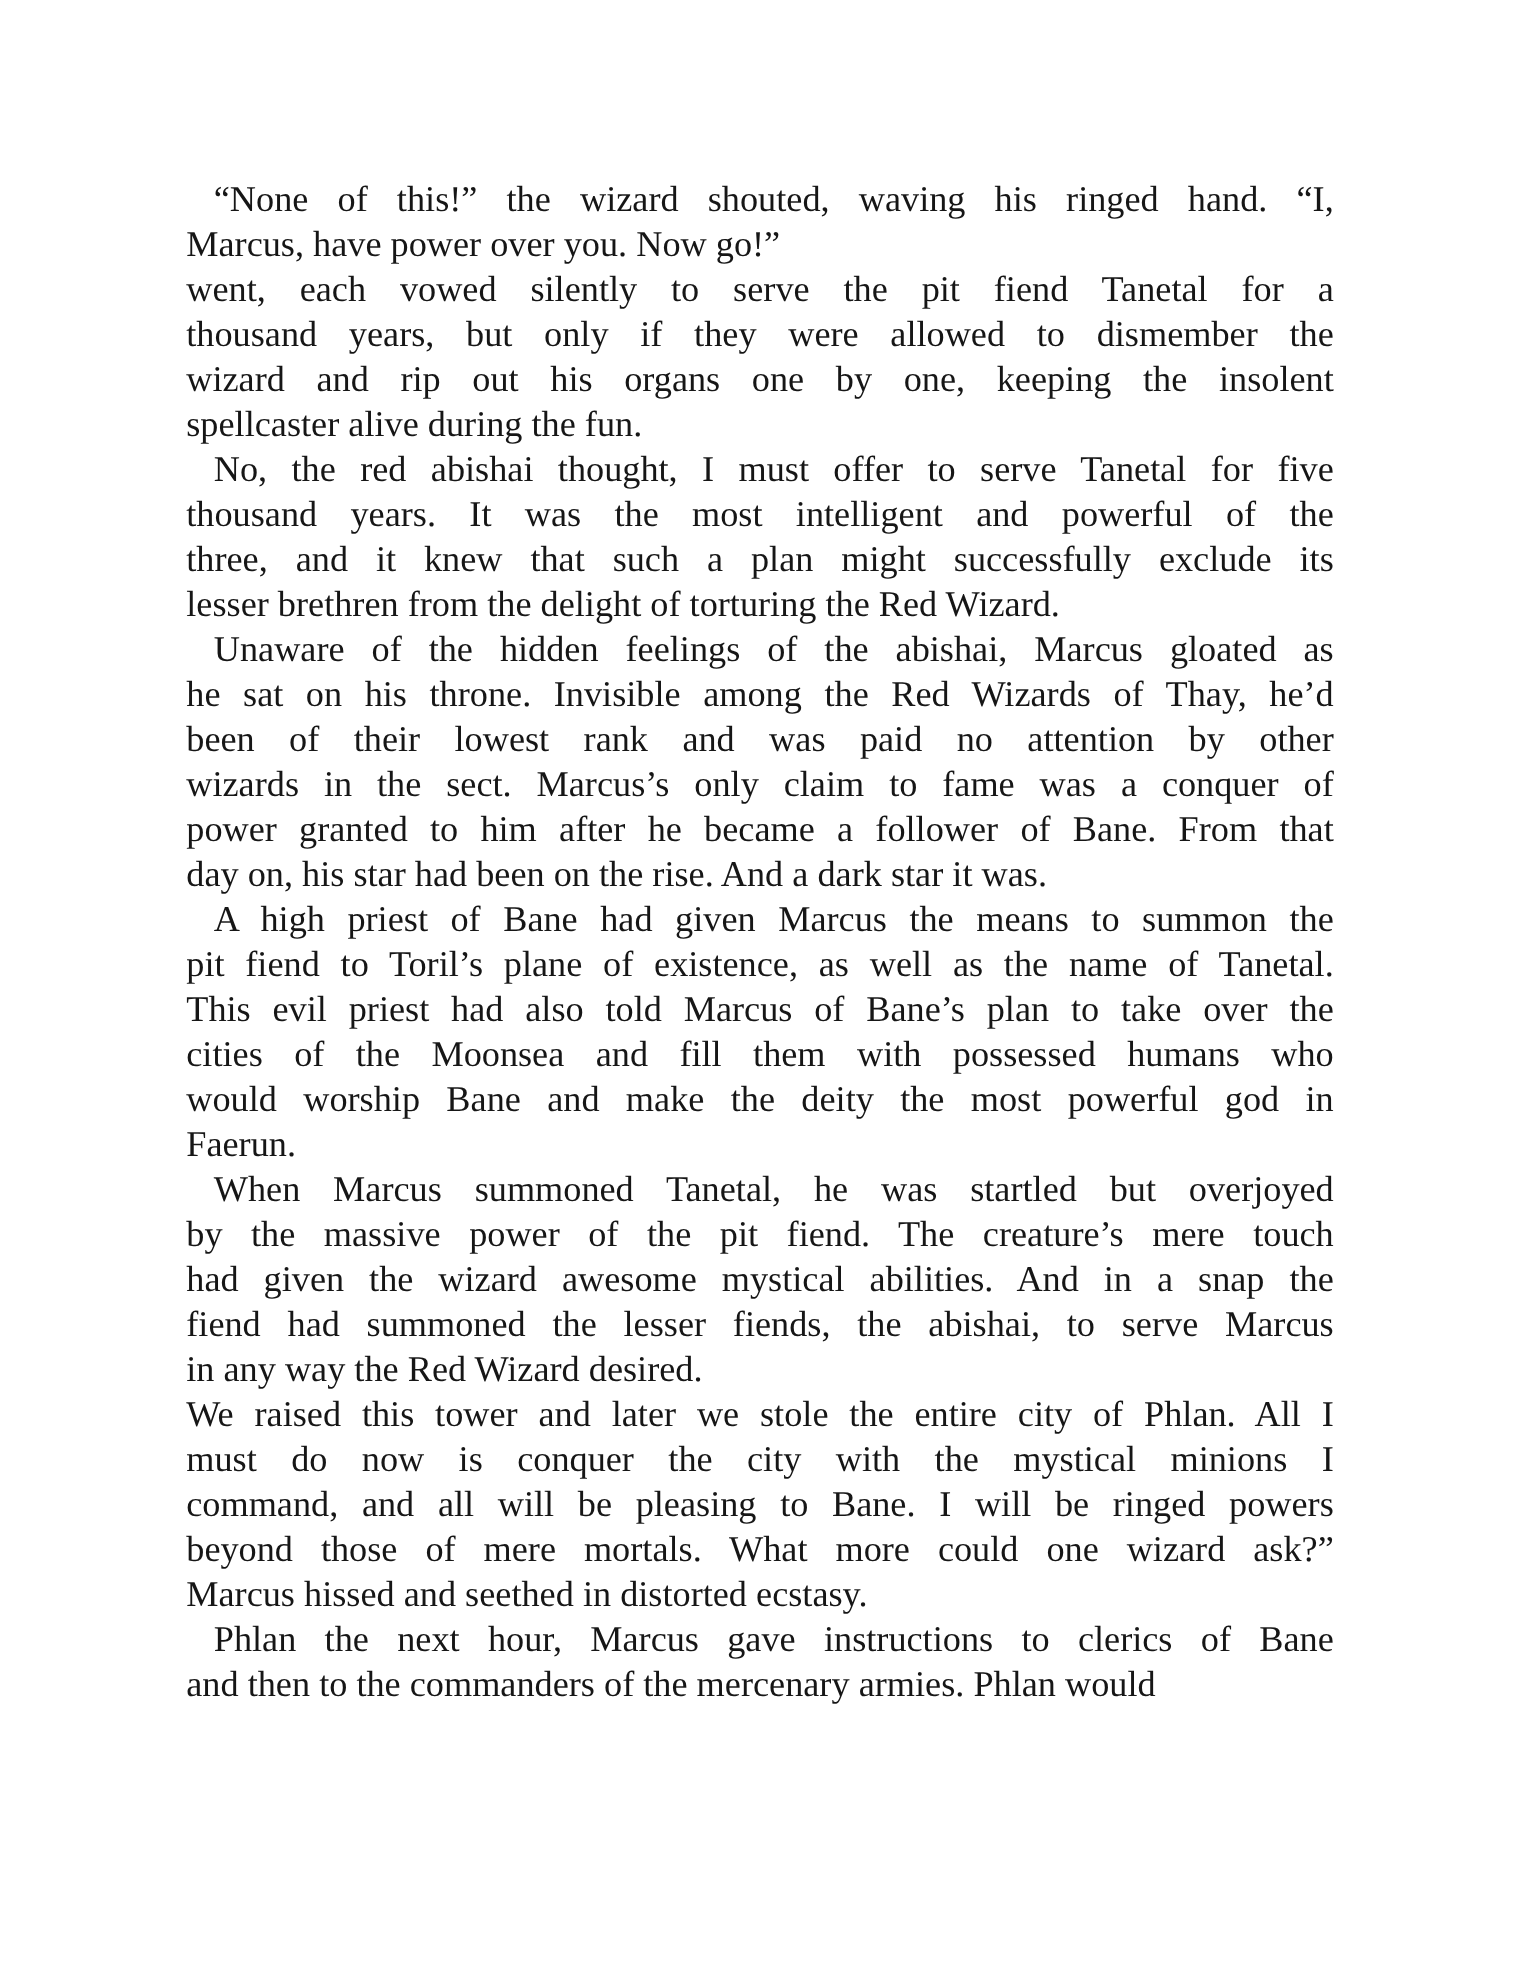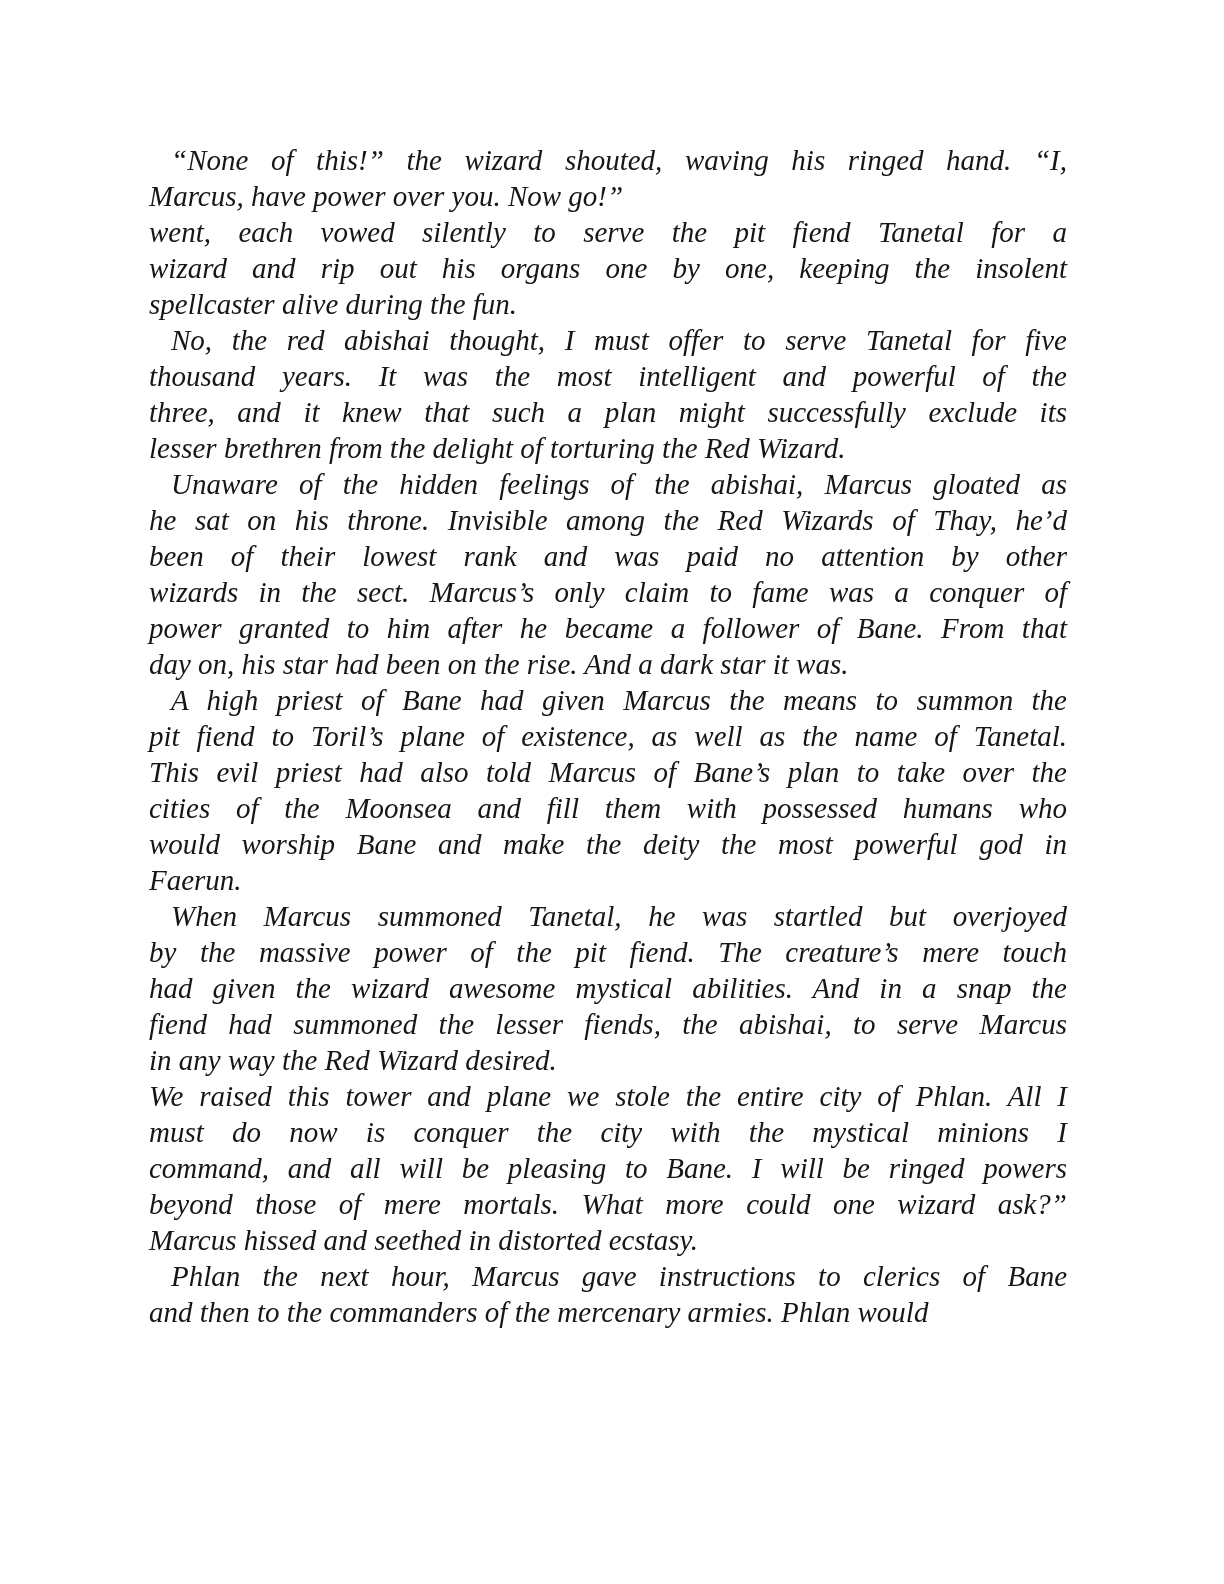--- a/index.html
+++ b/index.html
@@ -13,21 +13,20 @@
     position: relative;
     overflow: hidden;
     font-family: "Liberation Serif", "DejaVu Serif", serif;
   }
   .page {
     position: absolute;
     left: 0; top: 0;
     width: 1224px;
     height: 1584px;
     background: #ffffff;
-    font-style: italic;
   }
   .text-block {
     position: absolute;
     left: 149px;
     top: 142px;
     width: 918px;
     color: #161616;
     font-size: 29px;
   }
   .paragraph {
@@ -53,20 +52,21 @@
 <body>
 
 <div class="page">
   <div class="text-block" id="text-block" style="color: rgb(22, 22, 22);">
       <div class="paragraph">
         <div class="line first">“None of this!” the wizard shouted, waving his ringed hand. “I,</div>
         <div class="line last">Marcus, have power over you. Now go!”</div>
       </div>
       <div class="paragraph">
         <div class="line">went, each vowed silently to serve the pit fiend Tanetal for a</div>
+        <div class="line">thousand years, but only if they were allowed to dismember the</div>
         <div class="line">wizard and rip out his organs one by one, keeping the insolent</div>
         <div class="line last">spellcaster alive during the fun.</div>
       </div>
       <div class="paragraph">
         <div class="line first">No, the red abishai thought, I must offer to serve Tanetal for five</div>
         <div class="line">thousand years. It was the most intelligent and powerful of the</div>
         <div class="line">three, and it knew that such a plan might successfully exclude its</div>
         <div class="line last">lesser brethren from the delight of torturing the Red Wizard.</div>
       </div>
       <div class="paragraph">
@@ -86,21 +86,21 @@
         <div class="line last">Faerun.</div>
       </div>
       <div class="paragraph">
         <div class="line first">When Marcus summoned Tanetal, he was startled but overjoyed</div>
         <div class="line">by the massive power of the pit fiend. The creature’s mere touch</div>
         <div class="line">had given the wizard awesome mystical abilities. And in a snap the</div>
         <div class="line">fiend had summoned the lesser fiends, the abishai, to serve Marcus</div>
         <div class="line last">in any way the Red Wizard desired.</div>
       </div>
       <div class="paragraph">
-        <div class="line">We raised this tower and plane we stole the entire city of Phlan. All I</div>
+        <div class="line">We raised this tower and later we stole the entire city of Phlan. All I</div>
         <div class="line">must do now is conquer the city with the mystical minions I</div>
         <div class="line">command, and all will be pleasing to Bane. I will be ringed powers</div>
         <div class="line">beyond those of mere mortals. What more could one wizard ask?”</div>
         <div class="line last">Marcus hissed and seethed in distorted ecstasy.</div>
       </div>
       <div class="paragraph">
         <div class="line first">Phlan the next hour, Marcus gave instructions to clerics of Bane</div>
         <div class="line last">and then to the commanders of the mercenary armies. Phlan would</div>
       </div>
     </div>

